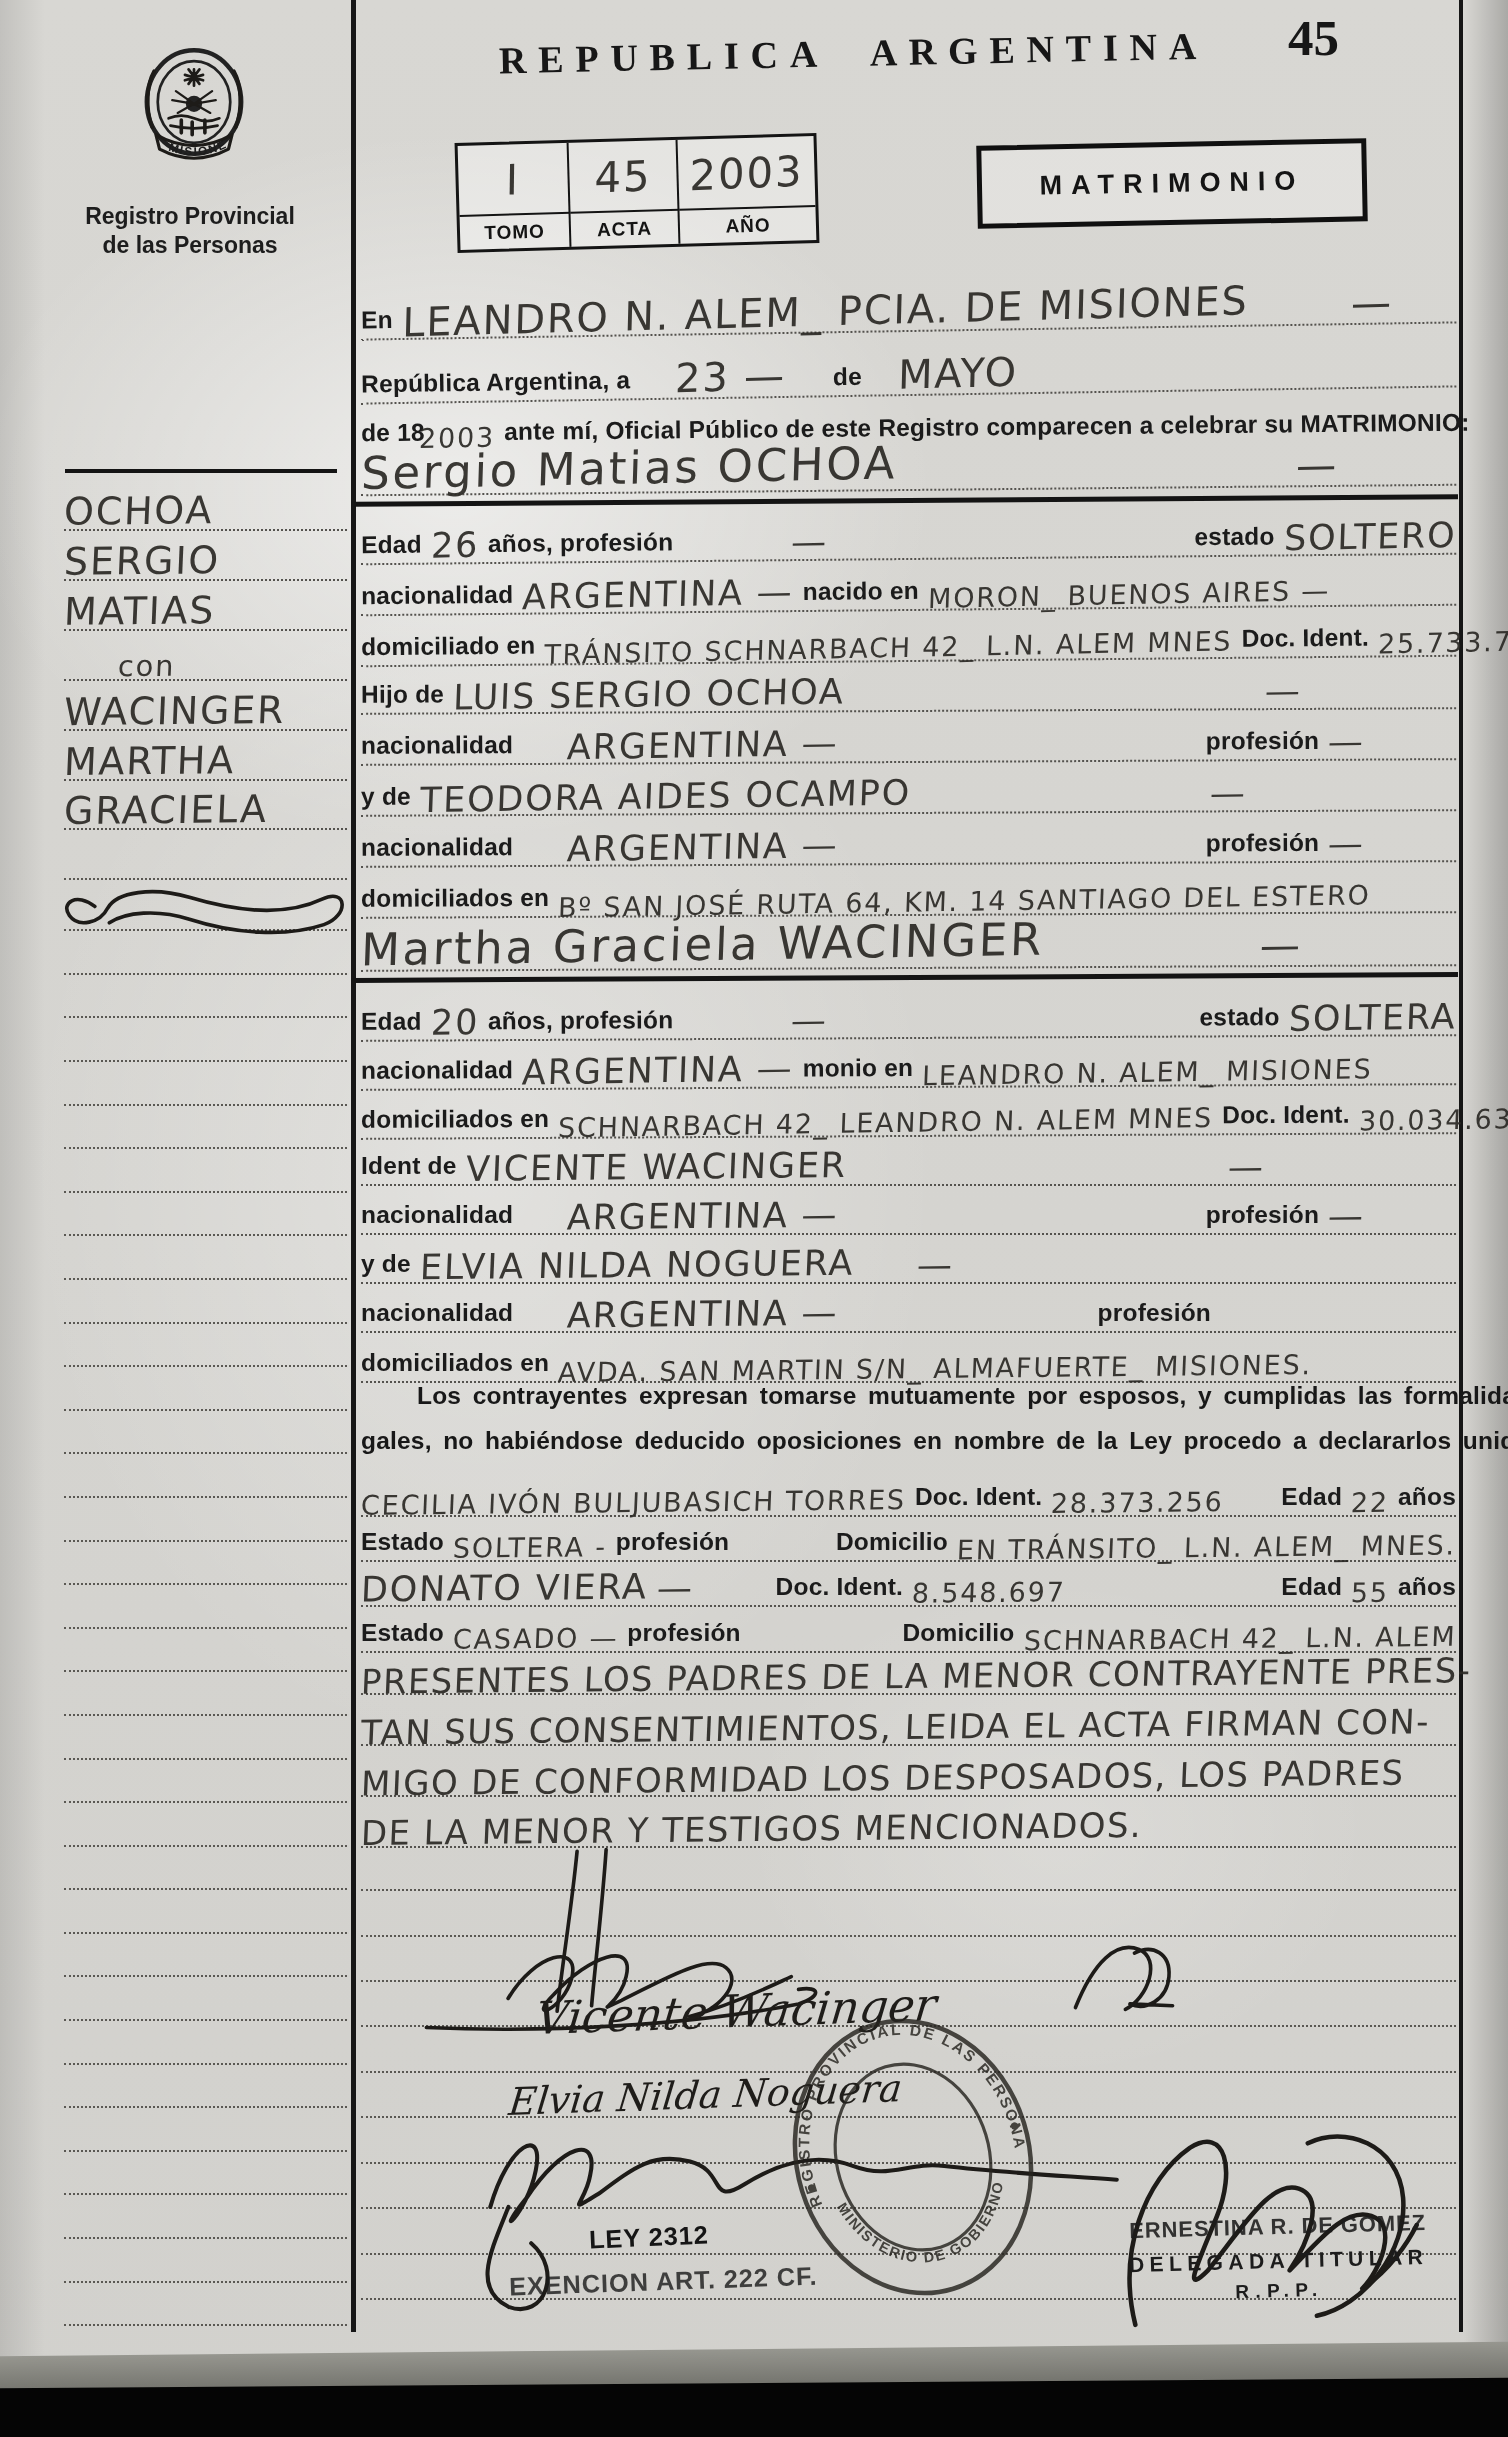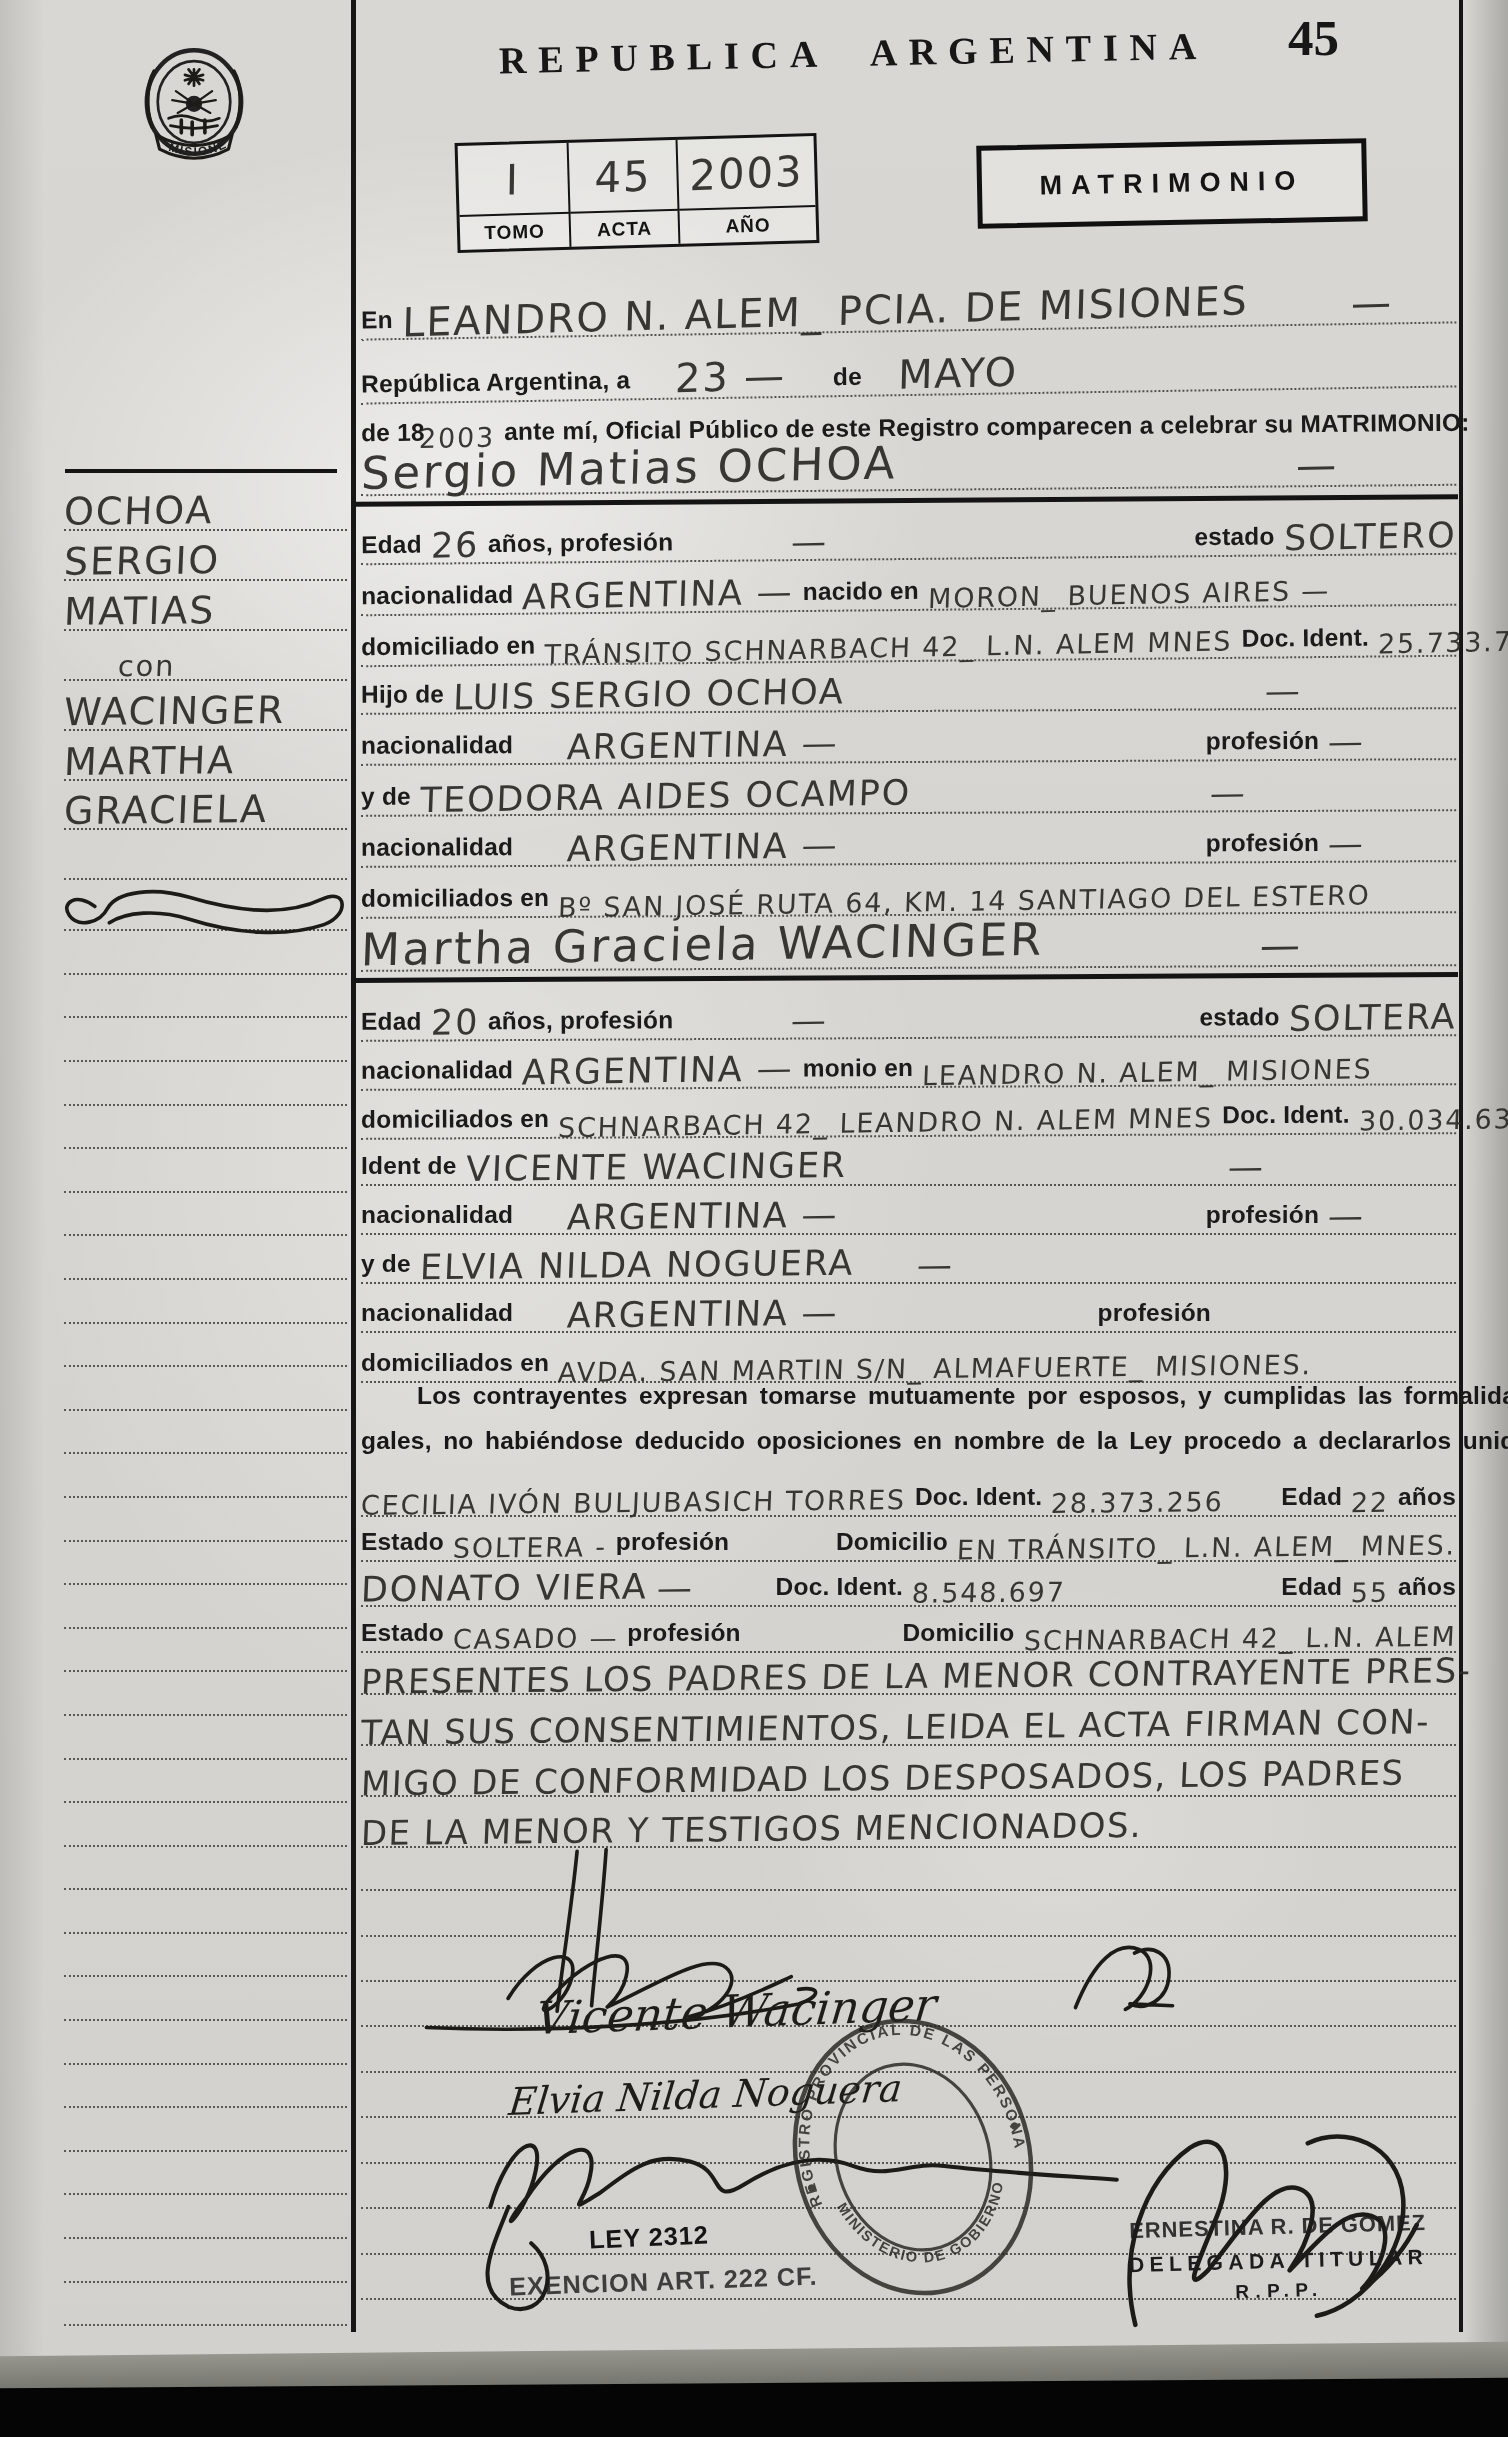--- a/index.html
+++ b/index.html
@@ -113,20 +113,24 @@
     <path class="ink" stroke-width="3" d="M38 82 Q52 76 66 82 Q80 88 94 82 M40 90 Q66 96 92 90"></path>
     <path class="ink" stroke-width="4" d="M52 84 L52 98 M64 86 L64 100 M78 84 L78 98"></path>
     <path class="ink" stroke-width="3.5" d="M24 100 Q66 124 108 100 L104 116 Q66 136 28 116 Z"></path>
     <defs>
         <path id="sealBanner" d="M30 114 Q66 132 102 114"></path>
       </defs>
     <text font-family="Liberation Sans,sans-serif" font-size="13" font-weight="700" fill="#1d1d1d" letter-spacing="2">
       <textPath href="#sealBanner" startOffset="8">MISIONES</textPath>
     </text>
   </svg>
+  <div class="reg-name">
+    <div>Registro Provincial</div>
+    <div>de las Personas</div>
+  </div>
 
   <div class="idx">
     <div class="cell val">
         <span class="h">I</span>
       </div>
     <div class="cell val">
         <span class="h">45</span>
       </div>
     <div class="cell val">
         <span class="h">2003</span>

